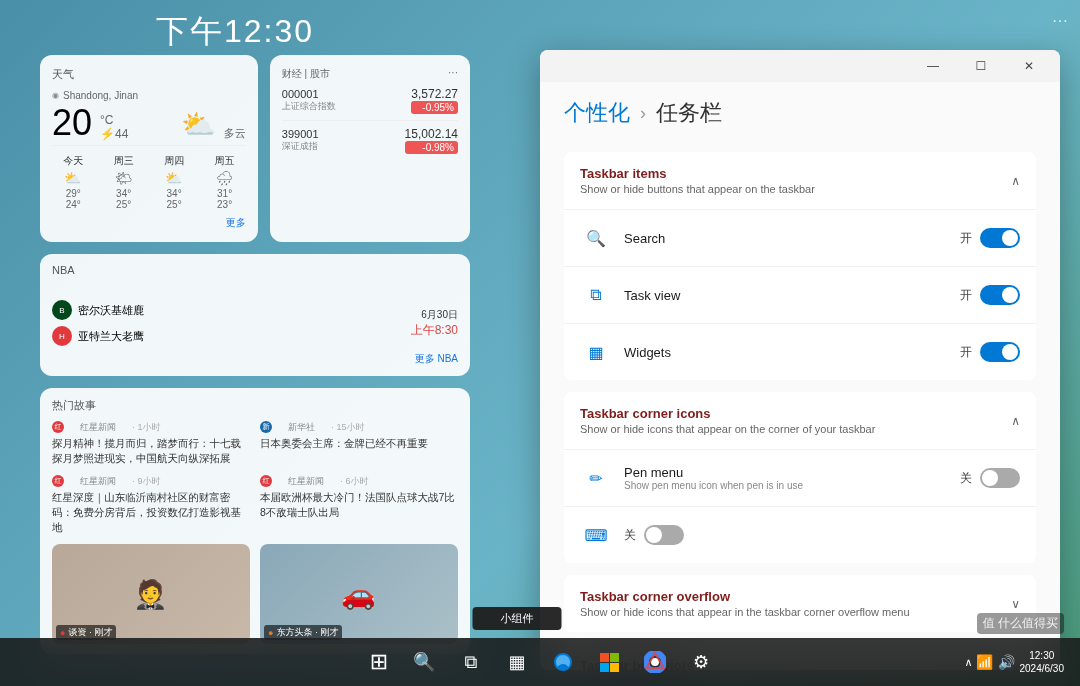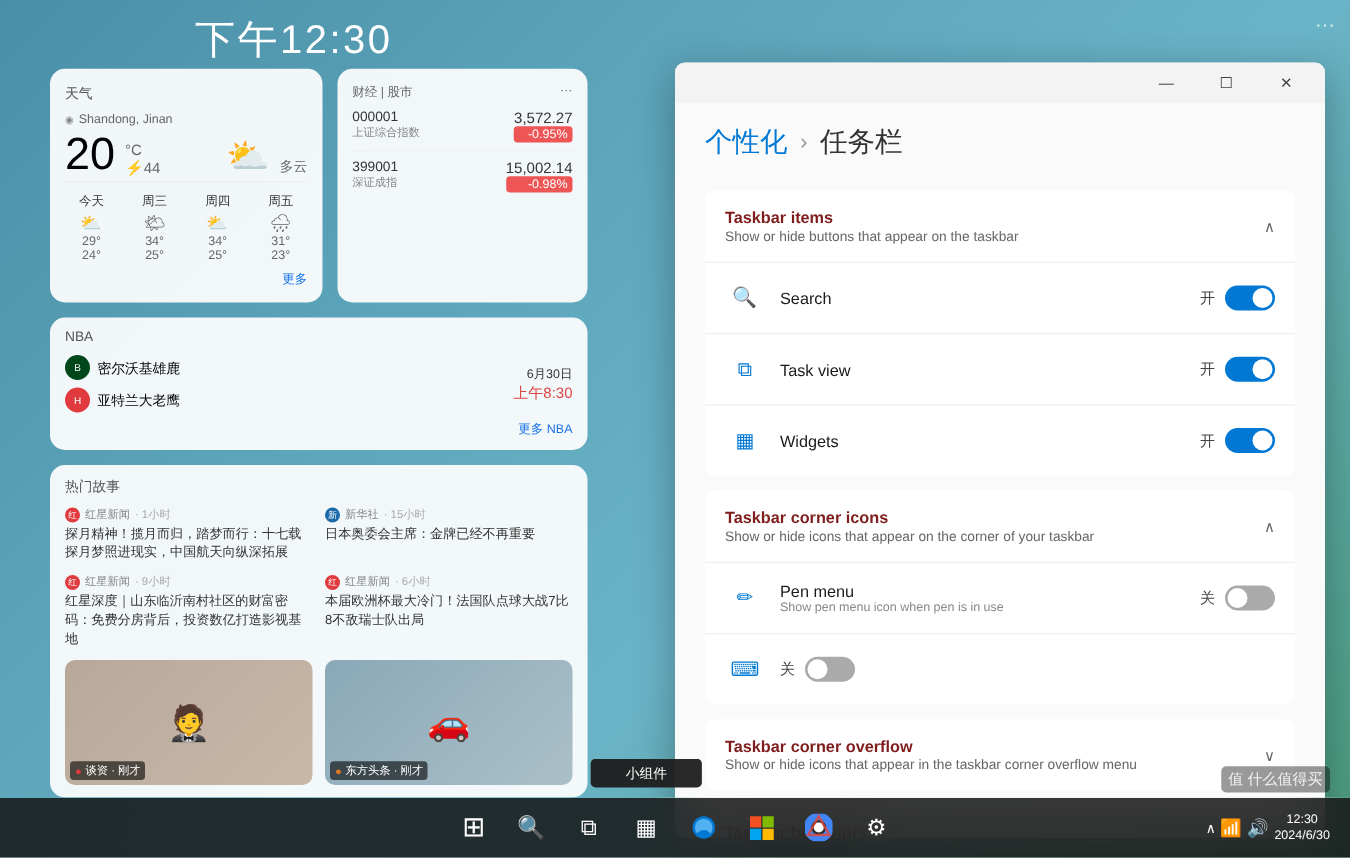--- a/index.html
+++ b/index.html
@@ -167,21 +167,21 @@
     
     .nba-widget {
       background: rgba(255,255,255,0.92);
       border-radius: 12px;
       padding: 10px 12px;
       margin-bottom: 12px;
     }
     .nba-header {
       font-size: 11px;
       color: #555;
-      margin-bottom: 8px;
+      margin-bottom: 24px;
     }
     .nba-match {
       display: flex;
       justify-content: space-between;
       align-items: center;
     }
     .nba-teams {
       display: flex;
       flex-direction: column;
       gap: 6px;
@@ -241,22 +241,22 @@
     .news-grid {
       display: grid;
       grid-template-columns: 1fr 1fr;
       gap: 10px;
     }
     .news-item {
       font-size: 10px;
     }
     .news-source {
       display: flex;
-      align-items: center;
-      gap: 4px;
+      align-items: flex-start;
+      gap: 16px;
       margin-bottom: 2px;
     }
     .news-source-dot {
       width: 12px;
       height: 12px;
       border-radius: 50%;
       font-size: 7px;
       color: white;
       display: flex;
       align-items: center;

